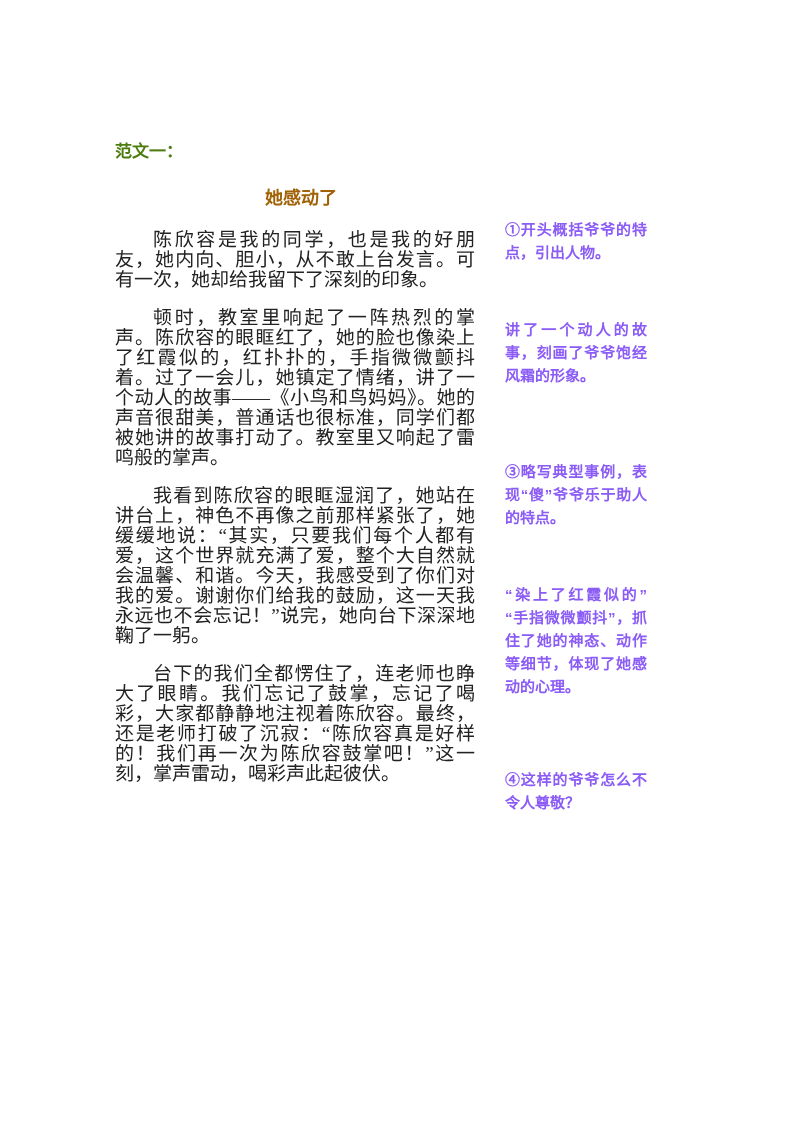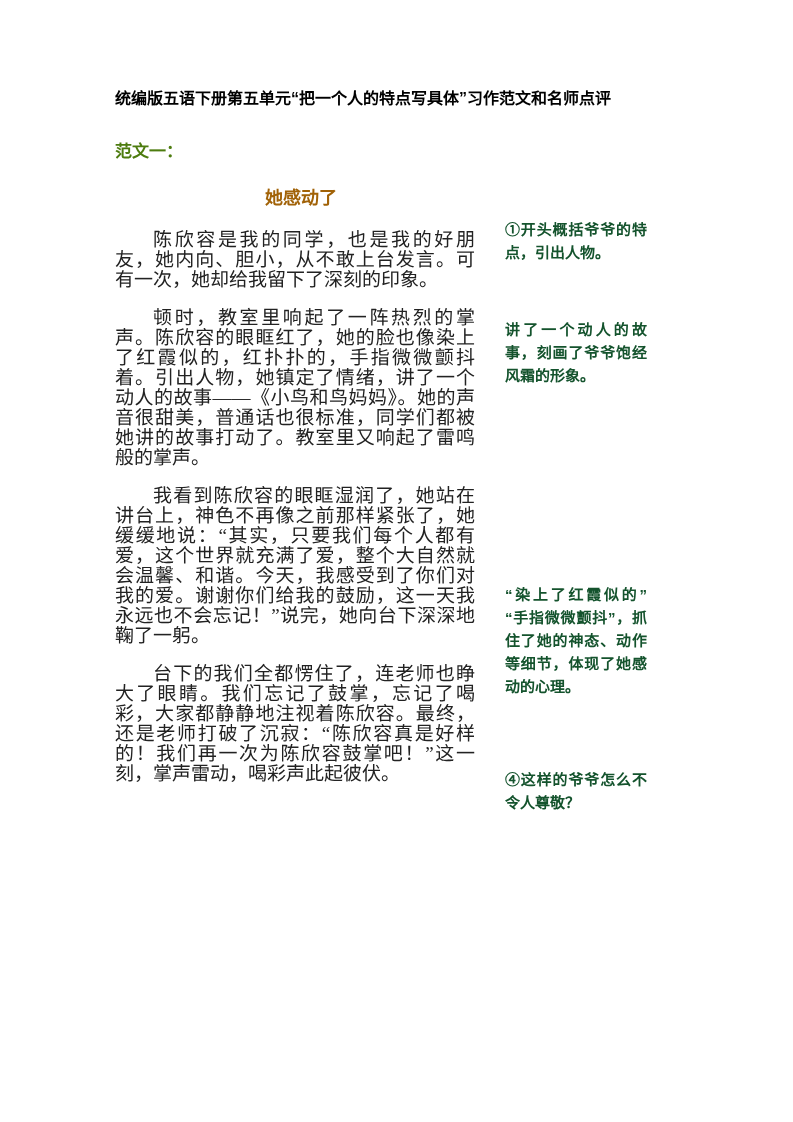--- a/index.html
+++ b/index.html
@@ -70,43 +70,43 @@
     height: 100%;
   }
   .comment {
     position: absolute;
     left: 0;
     width: 142px;
     font-family: "Liberation Sans", sans-serif;
     font-weight: bold;
     font-size: 15px;
     line-height: 23px;
-    color: #14532d;
+    color: #8b5cf6;
     text-align: justify;
   }
 </style>
 </head>
 <body>
 
 <div class="page">
 
-  <div class="doc-title">统编版五语下册第五单元“把一个人的特点写具体”习作范文和名师点评</div>
 
   <div class="section-label">范文一：</div>
 
   <div class="essay-title">她感动了</div>
 
   <div class="essay-body">
     <p>陈欣容是我的同学，也是我的好朋友，她内向、胆小，从不敢上台发言。可有一次，她却给我留下了深刻的印象。</p>
-    <p>顿时，教室里响起了一阵热烈的掌声。陈欣容的眼眶红了，她的脸也像染上了红霞似的，红扑扑的，手指微微颤抖着。引出人物，她镇定了情绪，讲了一个动人的故事——《小鸟和鸟妈妈》。她的声音很甜美，普通话也很标准，同学们都被她讲的故事打动了。教室里又响起了雷鸣般的掌声。</p>
+    <p>顿时，教室里响起了一阵热烈的掌声。陈欣容的眼眶红了，她的脸也像染上了红霞似的，红扑扑的，手指微微颤抖着。过了一会儿，她镇定了情绪，讲了一个动人的故事——《小鸟和鸟妈妈》。她的声音很甜美，普通话也很标准，同学们都被她讲的故事打动了。教室里又响起了雷鸣般的掌声。</p>
     <p>我看到陈欣容的眼眶湿润了，她站在讲台上，神色不再像之前那样紧张了，她缓缓地说：“其实，只要我们每个人都有爱，这个世界就充满了爱，整个大自然就会温馨、和谐。今天，我感受到了你们对我的爱。谢谢你们给我的鼓励，这一天我永远也不会忘记！”说完，她向台下深深地鞠了一躬。</p>
     <p>台下的我们全都愣住了，连老师也睁大了眼睛。我们忘记了鼓掌，忘记了喝彩，大家都静静地注视着陈欣容。最终，还是老师打破了沉寂：“陈欣容真是好样的！我们再一次为陈欣容鼓掌吧！”这一刻，掌声雷动，喝彩声此起彼伏。</p>
 
   </div>
 
   <div class="comments">
     <div class="comment" style="top:218px">①开头概括爷爷的特点，引出人物。</div>
     <div class="comment" style="top:318px">讲了一个动人的故事，刻画了爷爷饱经风霜的形象。</div>
+    <div class="comment" style="top:460px">③略写典型事例，表现“傻”爷爷乐于助人的特点。</div>
     <div class="comment" style="top:583px">“染上了红霞似的”“手指微微颤抖”，抓住了她的神态、动作等细节，体现了她感动的心理。</div>
     <div class="comment" style="top:768px">④这样的爷爷怎么不令人尊敬？</div>
   </div>
 
 </div>
 
 </body></html>

